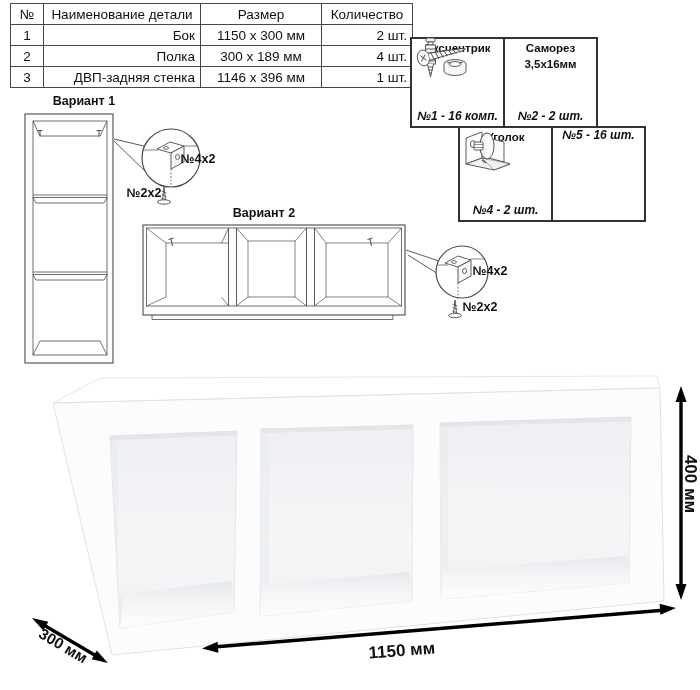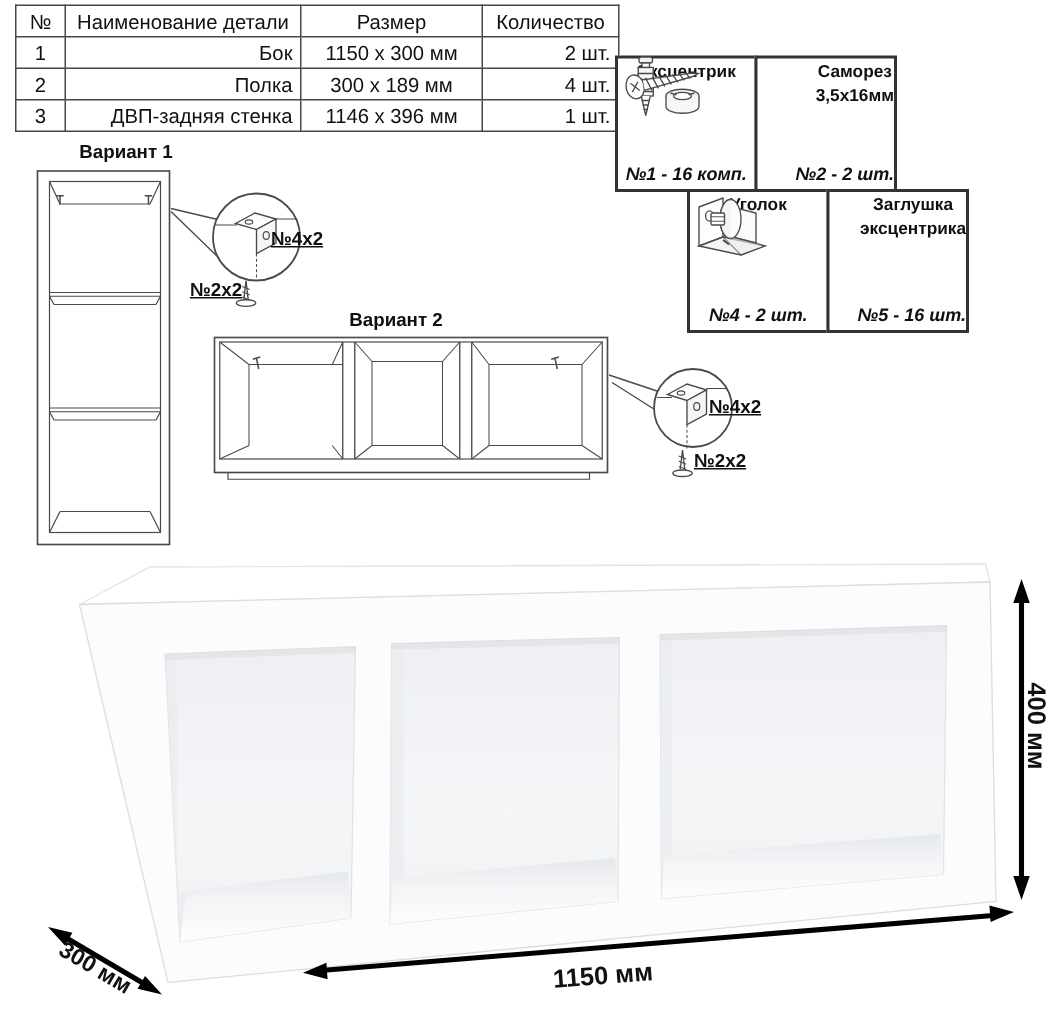--- a/index.html
+++ b/index.html
@@ -15,28 +15,28 @@
   .col-size{width:110px;text-align:center;}
   .col-qty{width:80px;text-align:right;}
   
   .hw-row{position:absolute;display:flex;}
   .hw-row1{left:410px;top:37px;}
   .hw-row2{left:458px;top:126px;}
   .hw-cell{width:91px;border:2px solid #333;background:#fff;display:flex;flex-direction:column;
            align-items:center;justify-content:space-between;}
   .hw-row1 .hw-cell{height:87px;}
   .hw-row2 .hw-cell{height:92px;}
-  .hw-cell + .hw-cell{margin-left:-2px;align-items:flex-end;}
+  .hw-cell + .hw-cell{margin-left:-2px;}
   .hw-title{font-weight:bold;font-size:11.5px;line-height:1.15;text-align:center;margin-top:3px;}
   .hw-count{font-weight:bold;font-size:12px;margin-bottom:3px;white-space:nowrap;font-style:italic;}
   .hw-icon{flex:0 0 auto;}
   
   .lbl{position:absolute;font-weight:bold;white-space:nowrap;transform:translate(-50%,-50%);}
   .lbl-variant{font-size:12.5px;}
-  .lbl-callout{font-size:12.5px;text-decoration:underline;}
+  .lbl-callout{font-size:12.5px;}
   .lbl-dim{font-size:17px;color:#111;}
   .lbl-dim-small{font-size:15.5px;color:#111;}
   svg{position:absolute;left:0;top:0;}
   .ln{stroke:#4a4a4a;fill:none;}
 </style>
 </head>
 <body>
 
 <div class="canvas">
 
@@ -242,24 +242,20 @@
           <ellipse cx="15" cy="18" rx="2.6" ry="3.4" fill="#fff"></ellipse>
           <polygon points="8,38 24,32 52,38 36,44" fill="#f4f4f4"></polygon>
           <polygon points="30,12 46,16 46,36 30,32" fill="#fbfbfb"></polygon>
           <polygon points="30,32 46,36 52,38 36,44 24,32" fill="#efefef" opacity="0.6"></polygon>
           <path d="M24,34 l4,3" stroke-width="1.2"></path>
         </g>
       </svg>
       <div class="hw-count">№4 - 2 шт.</div>
     </div>
     <div class="hw-cell">
-      <div>
-        <div class="hw-title">Заглушка</div>
-        <div class="hw-title">эксцентрика</div>
-      </div>
       <svg class="hw-icon" width="50" height="42" viewBox="0 0 50 42">
         <g class="ln" stroke-width="0.9">
           <ellipse cx="29" cy="20" rx="7" ry="13" fill="#fdfdfd"></ellipse>
           <path d="M29,7 a7,13 0 0 0 0,26" fill="#f3f3f3"></path>
           <rect x="16" y="16" width="9" height="8" rx="1" fill="#fff"></rect>
           <path d="M16,18.5 h9 M16,21.5 h9" stroke-width="0.6"></path>
         </g>
       </svg>
       <div class="hw-count">№5 - 16 шт.</div>
     </div>

